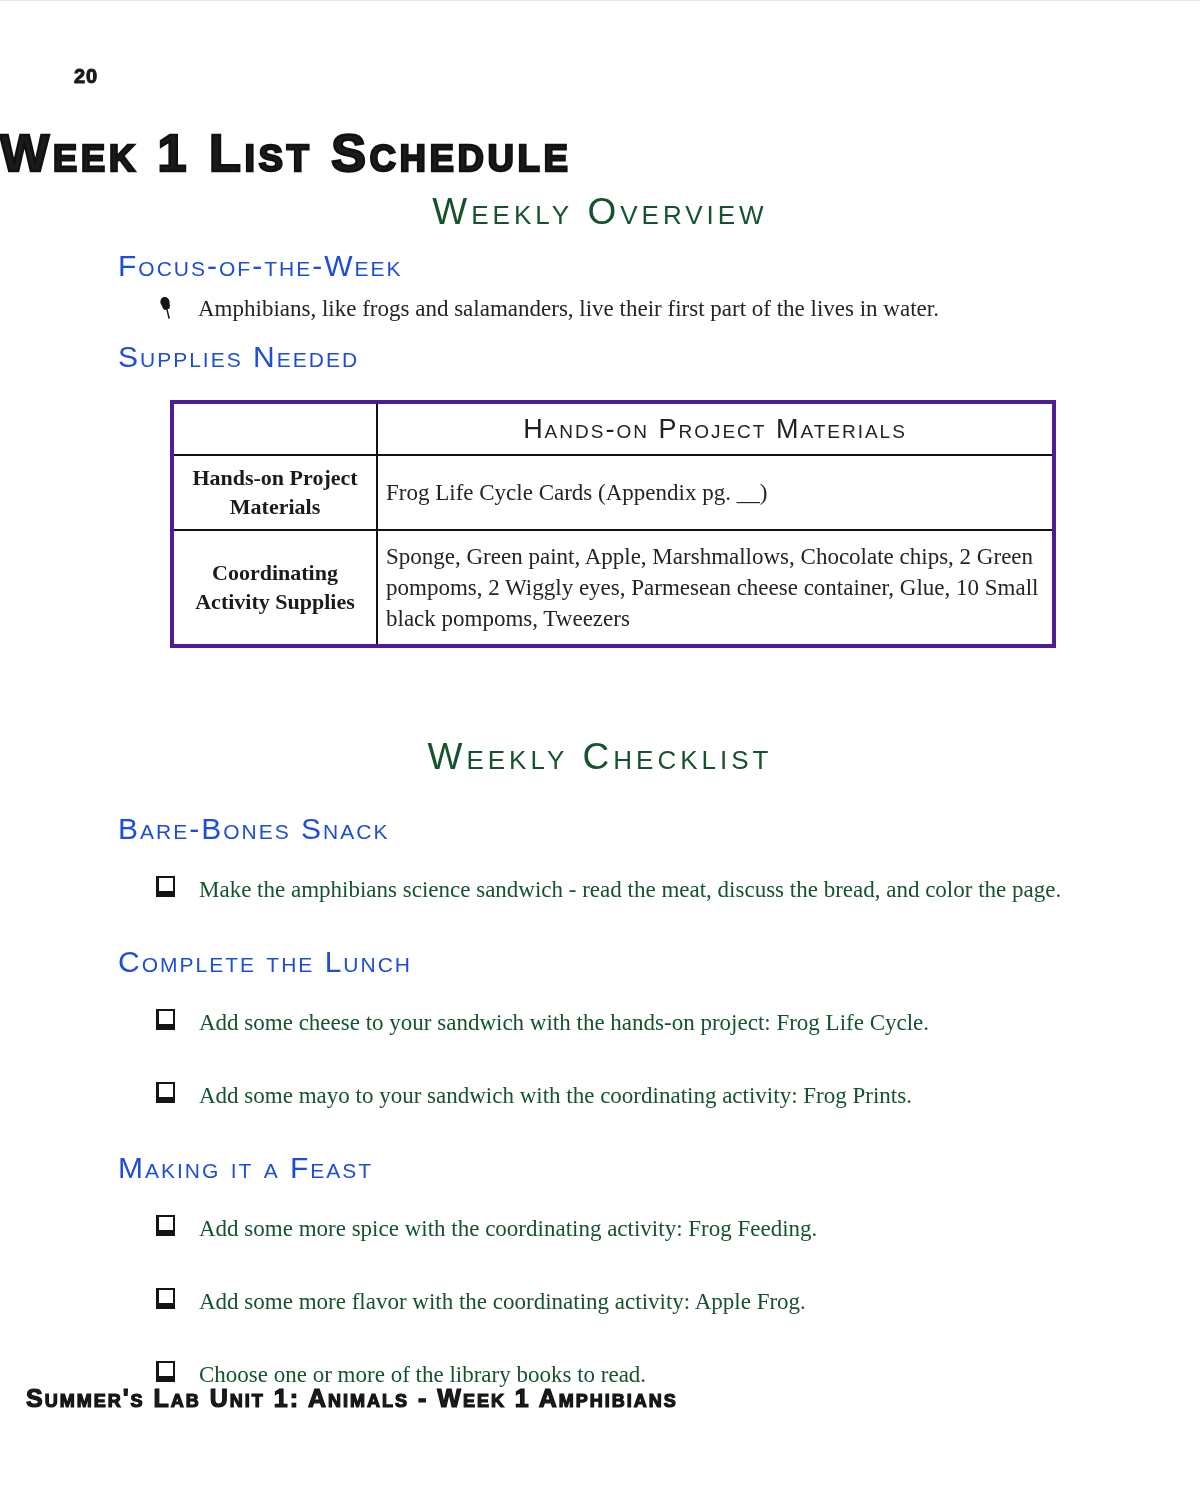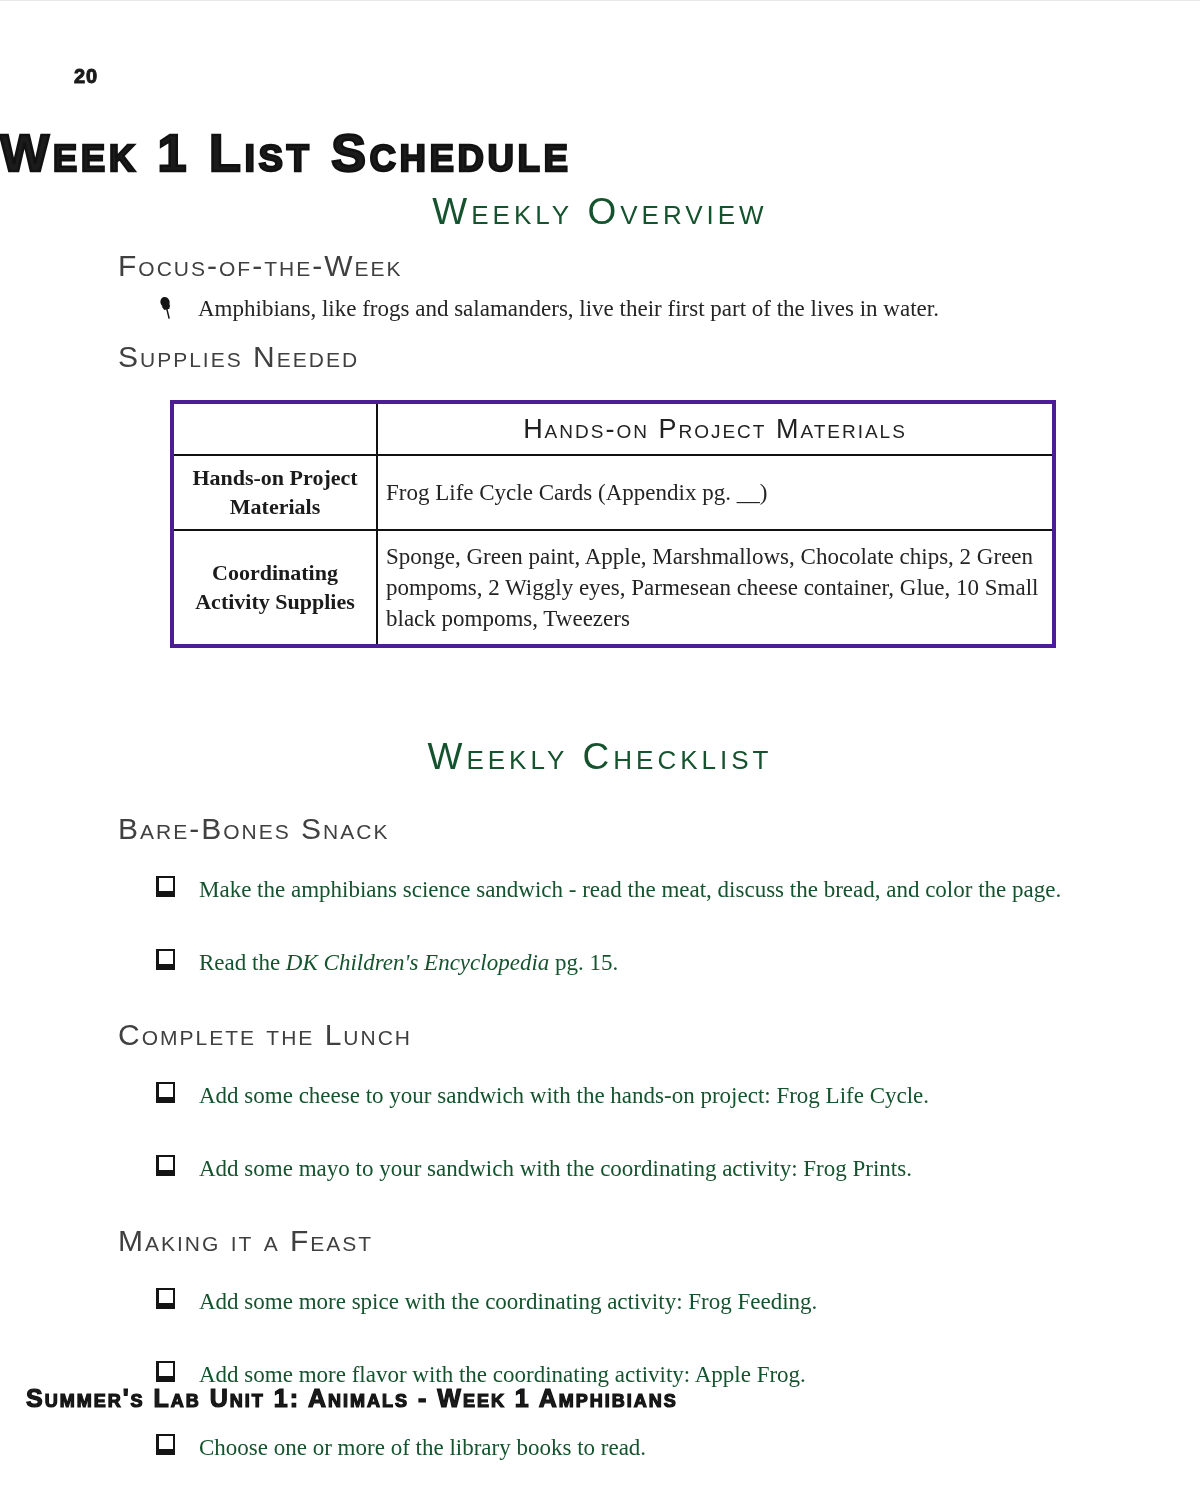--- a/index.html
+++ b/index.html
@@ -46,21 +46,21 @@
   }
   .part-title.overview { margin-top: 12px; }
   .part-title.checklist { margin-top: 88px; }
   .section-heading {
     margin-left: 118px;
     font-family: "Liberation Sans", sans-serif;
     font-weight: 400;
     font-variant: small-caps;
     font-size: 30px;
     letter-spacing: 2px;
-    color: #404040;
+    color: #1d4ed8;
   }
   .section-heading.focus { margin-top: 16px; }
   .section-heading.supplies { margin-top: 14px; }
   .section-heading.sub { margin-top: 34px; }
   .focus-row {
     display: flex;
     align-items: flex-start;
     margin: 10px 0 0 158px;
     gap: 24px;
   }
@@ -191,49 +191,45 @@
 
   <h2 class="part-title checklist">Weekly Checklist</h2>
 
   <h3 class="section-heading sub">Bare-Bones Snack</h3>
 
   <div class="check-item first">
     <span class="checkbox"></span>
     <p class="check-text"><span>Make the amphibians science sandwich - read the meat, discuss the bread, and color the page.</span></p>
   </div>
 
+
+  <h3 class="section-heading sub">Complete the Lunch</h3>
+
+  <div class="check-item first">
+    <span class="checkbox"></span>
+    <p class="check-text"><span>Add some cheese to your sandwich with the hands-on project: Frog Life Cycle.</span></p>
+  </div>
+
   <div class="check-item next">
     <span class="checkbox"></span>
-    <p class="check-text"><span>Read the </span><span class="italic">DK Children's Encyclopedia</span><span> pg. 15.</span></p>
-  </div>
-
-  <h3 class="section-heading sub">Complete the Lunch</h3>
+    <p class="check-text"><span>Add some mayo to your sandwich with the coordinating activity: Frog Prints.</span></p>
+  </div>
+
+  <h3 class="section-heading sub">Making it a Feast</h3>
 
   <div class="check-item first">
     <span class="checkbox"></span>
-    <p class="check-text"><span>Add some cheese to your sandwich with the hands-on project: Frog Life Cycle.</span></p>
+    <p class="check-text"><span>Add some more spice with the coordinating activity: Frog Feeding.</span></p>
   </div>
 
   <div class="check-item next">
     <span class="checkbox"></span>
-    <p class="check-text"><span>Add some mayo to your sandwich with the coordinating activity: Frog Prints.</span></p>
-  </div>
-
-  <h3 class="section-heading sub">Making it a Feast</h3>
-
-  <div class="check-item first">
-    <span class="checkbox"></span>
-    <p class="check-text"><span>Add some more spice with the coordinating activity: Frog Feeding.</span></p>
+    <p class="check-text"><span>Add some more flavor with the coordinating activity: Apple Frog.</span></p>
   </div>
 
   <div class="check-item next">
     <span class="checkbox"></span>
-    <p class="check-text"><span>Add some more flavor with the coordinating activity: Apple Frog.</span></p>
-  </div>
-
-  <div class="check-item next">
-    <span class="checkbox"></span>
     <p class="check-text"><span>Choose one or more of the library books to read.</span></p>
   </div>
 
   <div class="doc-footer">Summer's Lab Unit 1: Animals - Week 1 Amphibians</div>
 
 </div>
 
 </body></html>

